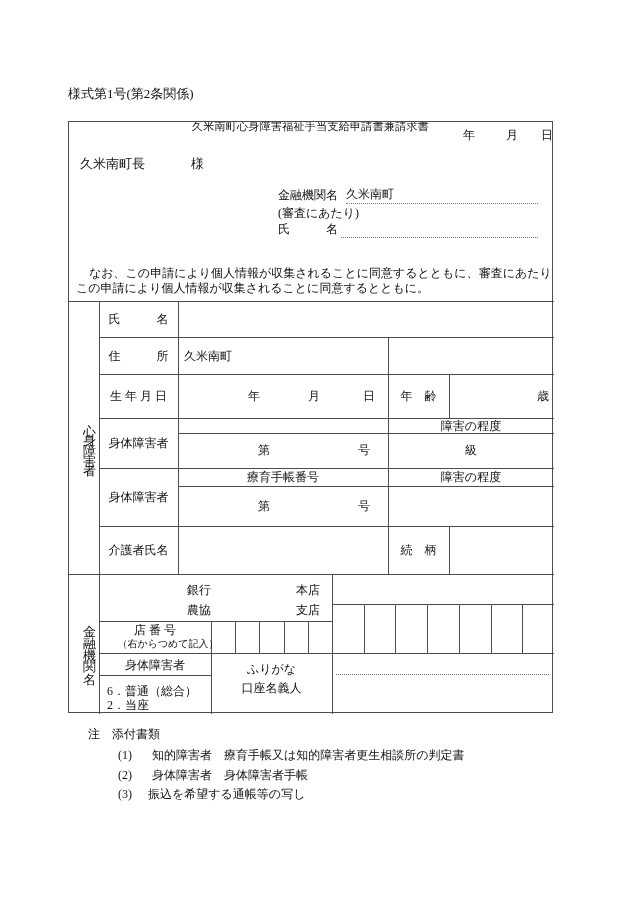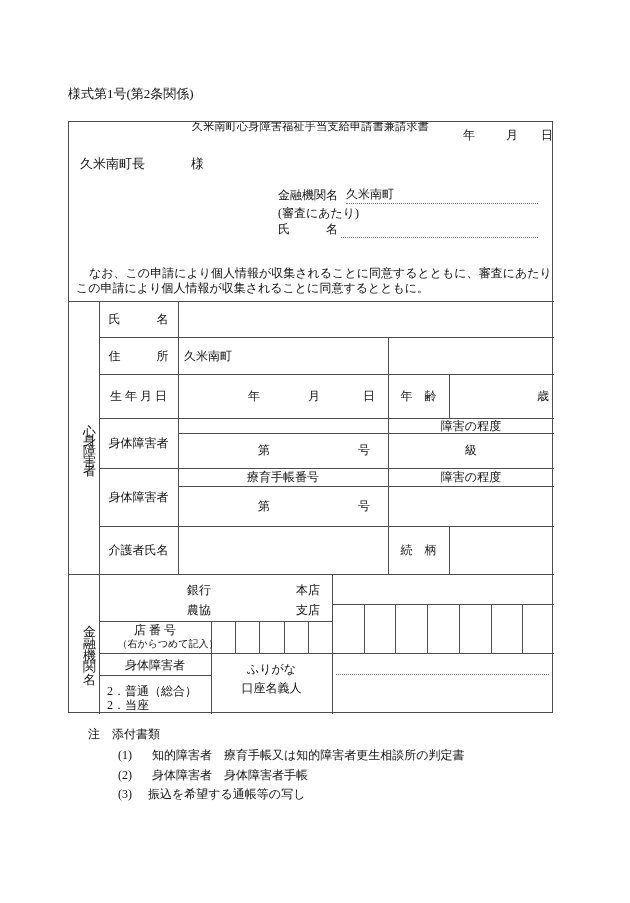--- a/index.html
+++ b/index.html
@@ -118,21 +118,21 @@
   <span class="t" style="left:118px;top:461px">銀行</span>
   <span class="t" style="left:227px;top:461px">本店</span>
   <span class="t" style="left:118px;top:481px">農協</span>
   <span class="t" style="left:227px;top:481px">支店</span>
 
 
   <div class="t ctr" style="left:30px;top:501px;width:112px">店 番 号</div>
   <div class="t ctr fs10" style="left:43px;top:516px;width:112px">（右からつめて記入）</div>
 
   <div class="t ctr" style="left:30px;top:536px;width:112px">身体障害者</div>
-  <div class="t" style="left:38px;top:562px">2．普通（総合）</div>
+  <div class="t" style="left:38px;top:562px">6．普通（総合）</div>
   <div class="t" style="left:38px;top:576px">2．当座</div>
 
   <div class="t ctr" style="left:142px;top:540px;width:121px">ふりがな</div>
   <div class="t ctr" style="left:142px;top:559px;width:121px">口座名義人</div>
 
 </div>
 
 <span class="t" style="left:88px;top:727px">注</span>
 <span class="t" style="left:112px;top:727px">添付書類</span>
 

